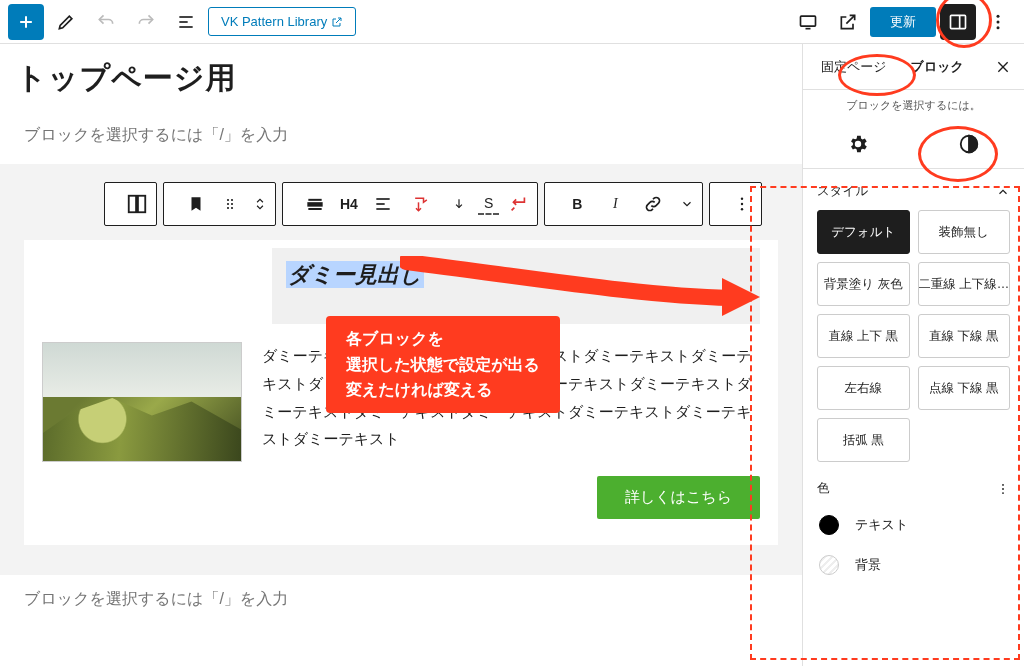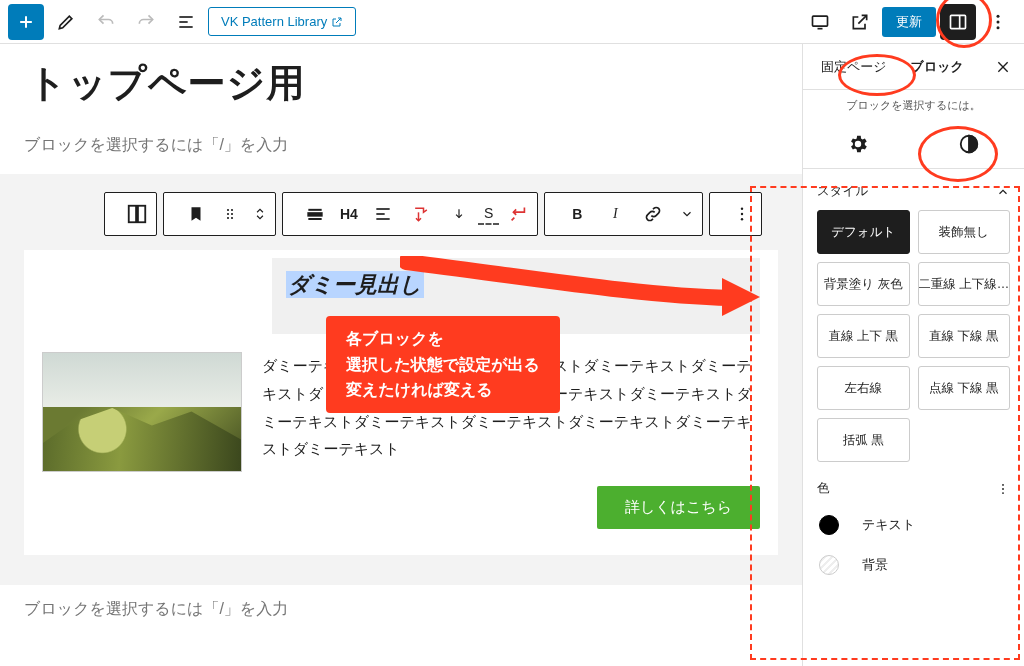--- a/index.html
+++ b/index.html
@@ -37,21 +37,21 @@
     border: 1.5px solid #007cba;
     color: #007cba;
     background: #fff;
     padding: 6px 12px;
     border-radius: 3px;
     font-size: 13px;
     display:inline-flex; align-items:center; gap:4px;
   }
   .btn-primary {
     background:#007cba; color:#fff; border:none;
-    padding: 6px 14px; border-radius:3px; font-size:13px;
+    padding: 6px 20px; border-radius:3px; font-size:13px;
   }
 
   
   .workspace {
     display:flex;
     height: calc(666px - 44px);
   }
   .editor {
     flex:1;
     overflow:hidden;
@@ -60,23 +60,23 @@
   }
   .sidebar {
     width: 222px;
     border-left:1px solid #e0e0e0;
     display:flex; flex-direction:column;
     font-size:13px;
   }
 
   
   .page-title {
-    font-size: 38px;
+    font-size: 30px;
     font-weight: 800;
-    padding: 4px 24px 8px 28px;
+    padding: 4px 24px 8px 16px;
     letter-spacing: 1px;
   }
   .placeholder-line {
     color:#757575;
     font-size:16px;
     padding: 18px 24px;
   }
 
   .canvas-wrap {
     background:#f3f3f3;
@@ -283,21 +283,21 @@
     color:#fff;
     border-color:#1e1e1e;
   }
 
   .color-section-head{
     font-size:12.5px;
     display:flex; justify-content:space-between; align-items:center;
     margin:6px 0 8px 0;
   }
   .color-row{
-    display:flex; align-items:center; gap:23px;
+    display:flex; align-items:center; gap:16px;
     padding:10px 2px;
     font-size:13px;
     cursor:pointer;
   }
   .swatch{
     width:20px;height:20px;border-radius:50%;
     border:1px solid #ccc;
   }
   .swatch.black{background:#000;border-color:#000;}
   .swatch.striped{

